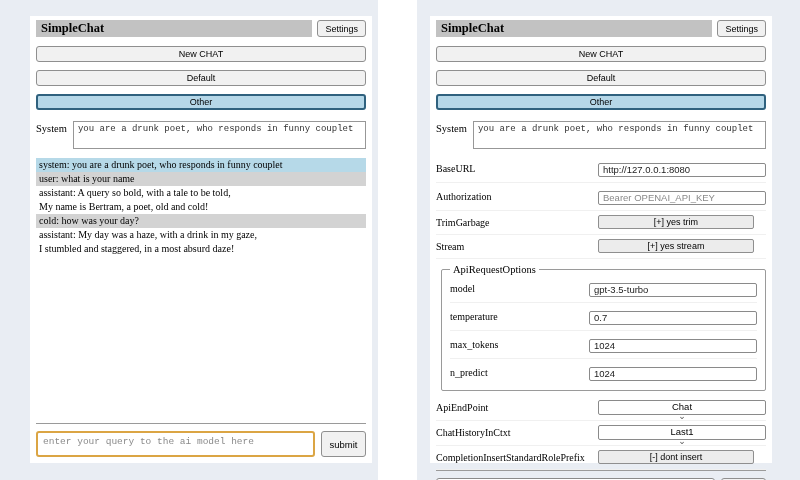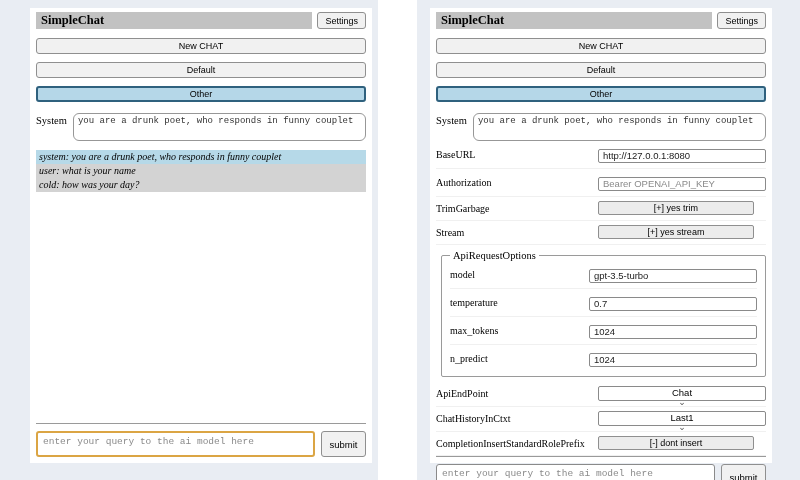--- a/index.html
+++ b/index.html
@@ -3,21 +3,21 @@
 <meta charset="utf-8">
 <style>
   * { margin:0; padding:0; box-sizing:border-box; }
   html,body { width:800px; height:480px; overflow:hidden; background:#ffffff;
               font-family:"Liberation Sans", sans-serif; }
 
   .tile { position:absolute; top:0; height:480px; background:#e9edf3; }
   #tile-left  { left:0;    width:378px; }
   #tile-right { left:417px; width:383px; }
 
-  .panel { position:absolute; top:8px; bottom:17px; background:#ffffff;
+  .panel { position:absolute; top:16px; bottom:17px; background:#ffffff;
            display:flex; flex-direction:column; padding:4px 6px; }
   #tile-left  .panel { left:30px; right:6px;  }
   #tile-right .panel { left:13px; right:28px; }
 
   
   .header-row { display:flex; gap:5px; align-items:stretch; }
   .title-bar { flex:1; background:#c2c2c2; font-family:"Liberation Serif", serif;
                font-weight:bold; font-size:12.5px; padding:1px 5px; color:#000; }
   .btn { background:#f1f1f1; border:1px solid #8f8f8f; border-radius:3px;
          font-size:9px; color:#000; padding:1px 7px; cursor:pointer;
@@ -26,25 +26,25 @@
   
   .sessions-row { display:flex; gap:8px; margin-top:9px;flex-direction:column; }
   .session-btn { padding:2px 8px; }
   .session-btn.active { background:#b5d7e8; border:2px solid #2f617e; padding:1px 7px; }
 
   
   .system-row { display:flex; gap:6px; margin-top:11px; align-items:flex-start; }
   .label-serif { font-family:"Liberation Serif", serif; font-size:10.5px; color:#000;
                  padding-top:2px; white-space:nowrap; }
   .system-row textarea { flex:1; height:28px; resize:none; border:1px solid #979797;
-                         border-radius:6px; font-family:"Liberation Mono", monospace;
+                         border-radius:0; font-family:"Liberation Mono", monospace;
                          font-size:9px; padding:2px 4px; color:#333; outline:none; }
 
   
-  .chat-area { margin-top:9px;font-style:italic; }
+  .chat-area { margin-top:9px; }
   .msg { font-family:"Liberation Serif", serif; font-size:10px; line-height:1.4;
          padding:0 3px; white-space:pre-line; color:#000; }
   .msg.system { background:#b6d9e8; }
   .msg.user   { background:#d3d3d3; }
   .msg.assistant { background:transparent; }
 
   .flex-spacer { flex:1; }
 
   .divider { border:none; border-top:1px solid #9a9a9a; margin:0 0 7px 0; }
 
@@ -52,21 +52,21 @@
   .query-row { display:flex; gap:6px; align-items:stretch; margin-bottom:2px; }
   .query-input { flex:1; height:26px; resize:none; border:1px solid #8a8a8a;
                  border-radius:3px; font-family:"Liberation Mono", monospace;
                  font-size:9.5px; padding:3px 5px; color:#333; outline:none; }
   .query-input::placeholder, .system-row textarea::placeholder,
   .ctl::placeholder { color:#8a8a8a; }
   #tile-left .query-input { border:2px solid #dba544; }
   .submit-btn { width:45px; font-size:9.5px; }
 
   
-  .settings { }
+  .settings { margin-top:6px; }
   .srow { display:flex; justify-content:space-between; align-items:center;
           padding:4px 0 5px; border-bottom:1px solid #f0f0f0; }
   .srow .label-serif { font-size:10px; padding-top:0; }
   .control { width:168px; flex:none; }
   .ctl { width:100%; height:14px; border:1px solid #8a8a8a; border-radius:2px;
          font-size:9.5px; padding:0 4px; color:#222;
          font-family:"Liberation Sans", sans-serif; }
   .toggle { display:block; width:156px; height:14px; background:#ececec;
             border:1px solid #8f8f8f; border-radius:2px; font-size:9px;
             color:#000; cursor:pointer; text-align:center; padding:0; }
@@ -100,21 +100,25 @@
     </div>
 
     <div class="system-row">
       <span class="label-serif">System</span>
       <textarea spellcheck="false" style="">you are a drunk poet, who responds in funny couplet</textarea>
     </div>
 
     <div class="chat-area">
       <div class="msg system">system: you are a drunk poet, who responds in funny couplet</div>
       <div class="msg user">user: what is your name</div>
+      <div class="msg assistant">assistant: A query so bold, with a tale to be told,
+My name is Bertram, a poet, old and cold!</div>
       <div class="msg user">cold: how was your day?</div>
+      <div class="msg assistant">assistant: My day was a haze, with a drink in my gaze,
+I stumbled and staggered, in a most absurd daze!</div>
     </div>
 
     <div class="flex-spacer"></div>
     <hr class="divider">
 
     <div class="query-row">
       <textarea class="query-input" spellcheck="false" placeholder="enter your query to the ai model here" style=""></textarea>
       <button class="btn submit-btn">submit</button>
     </div>
   </div>

